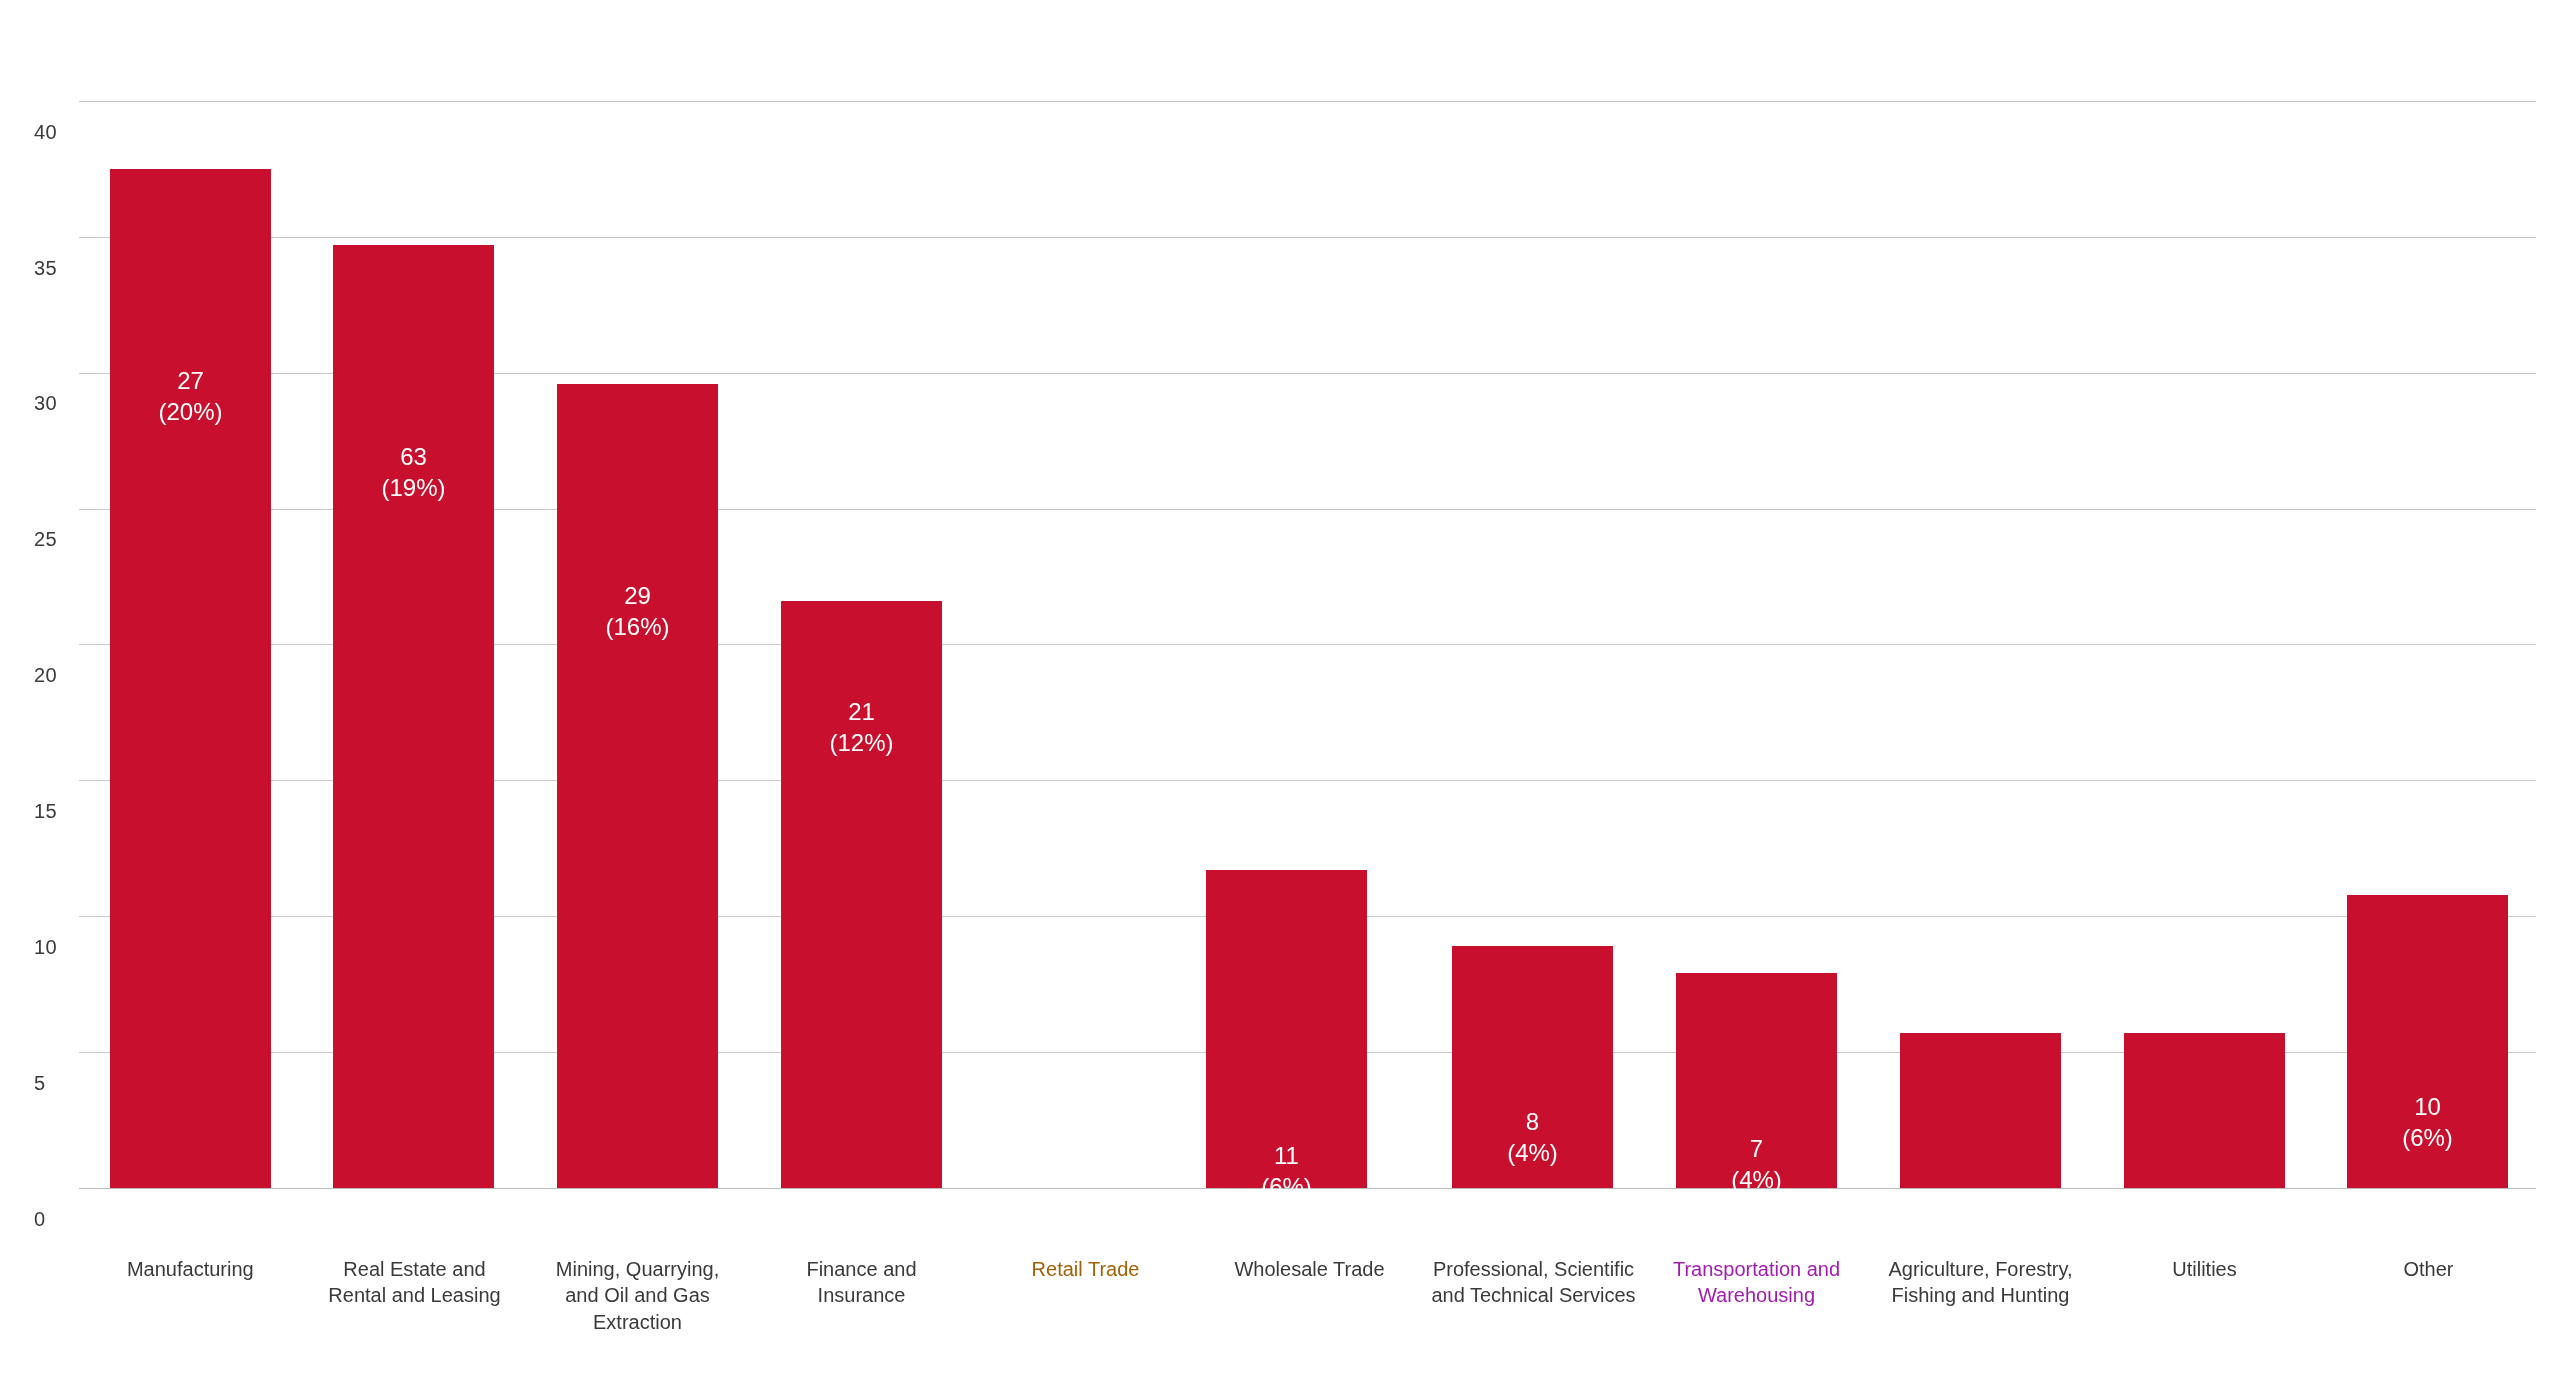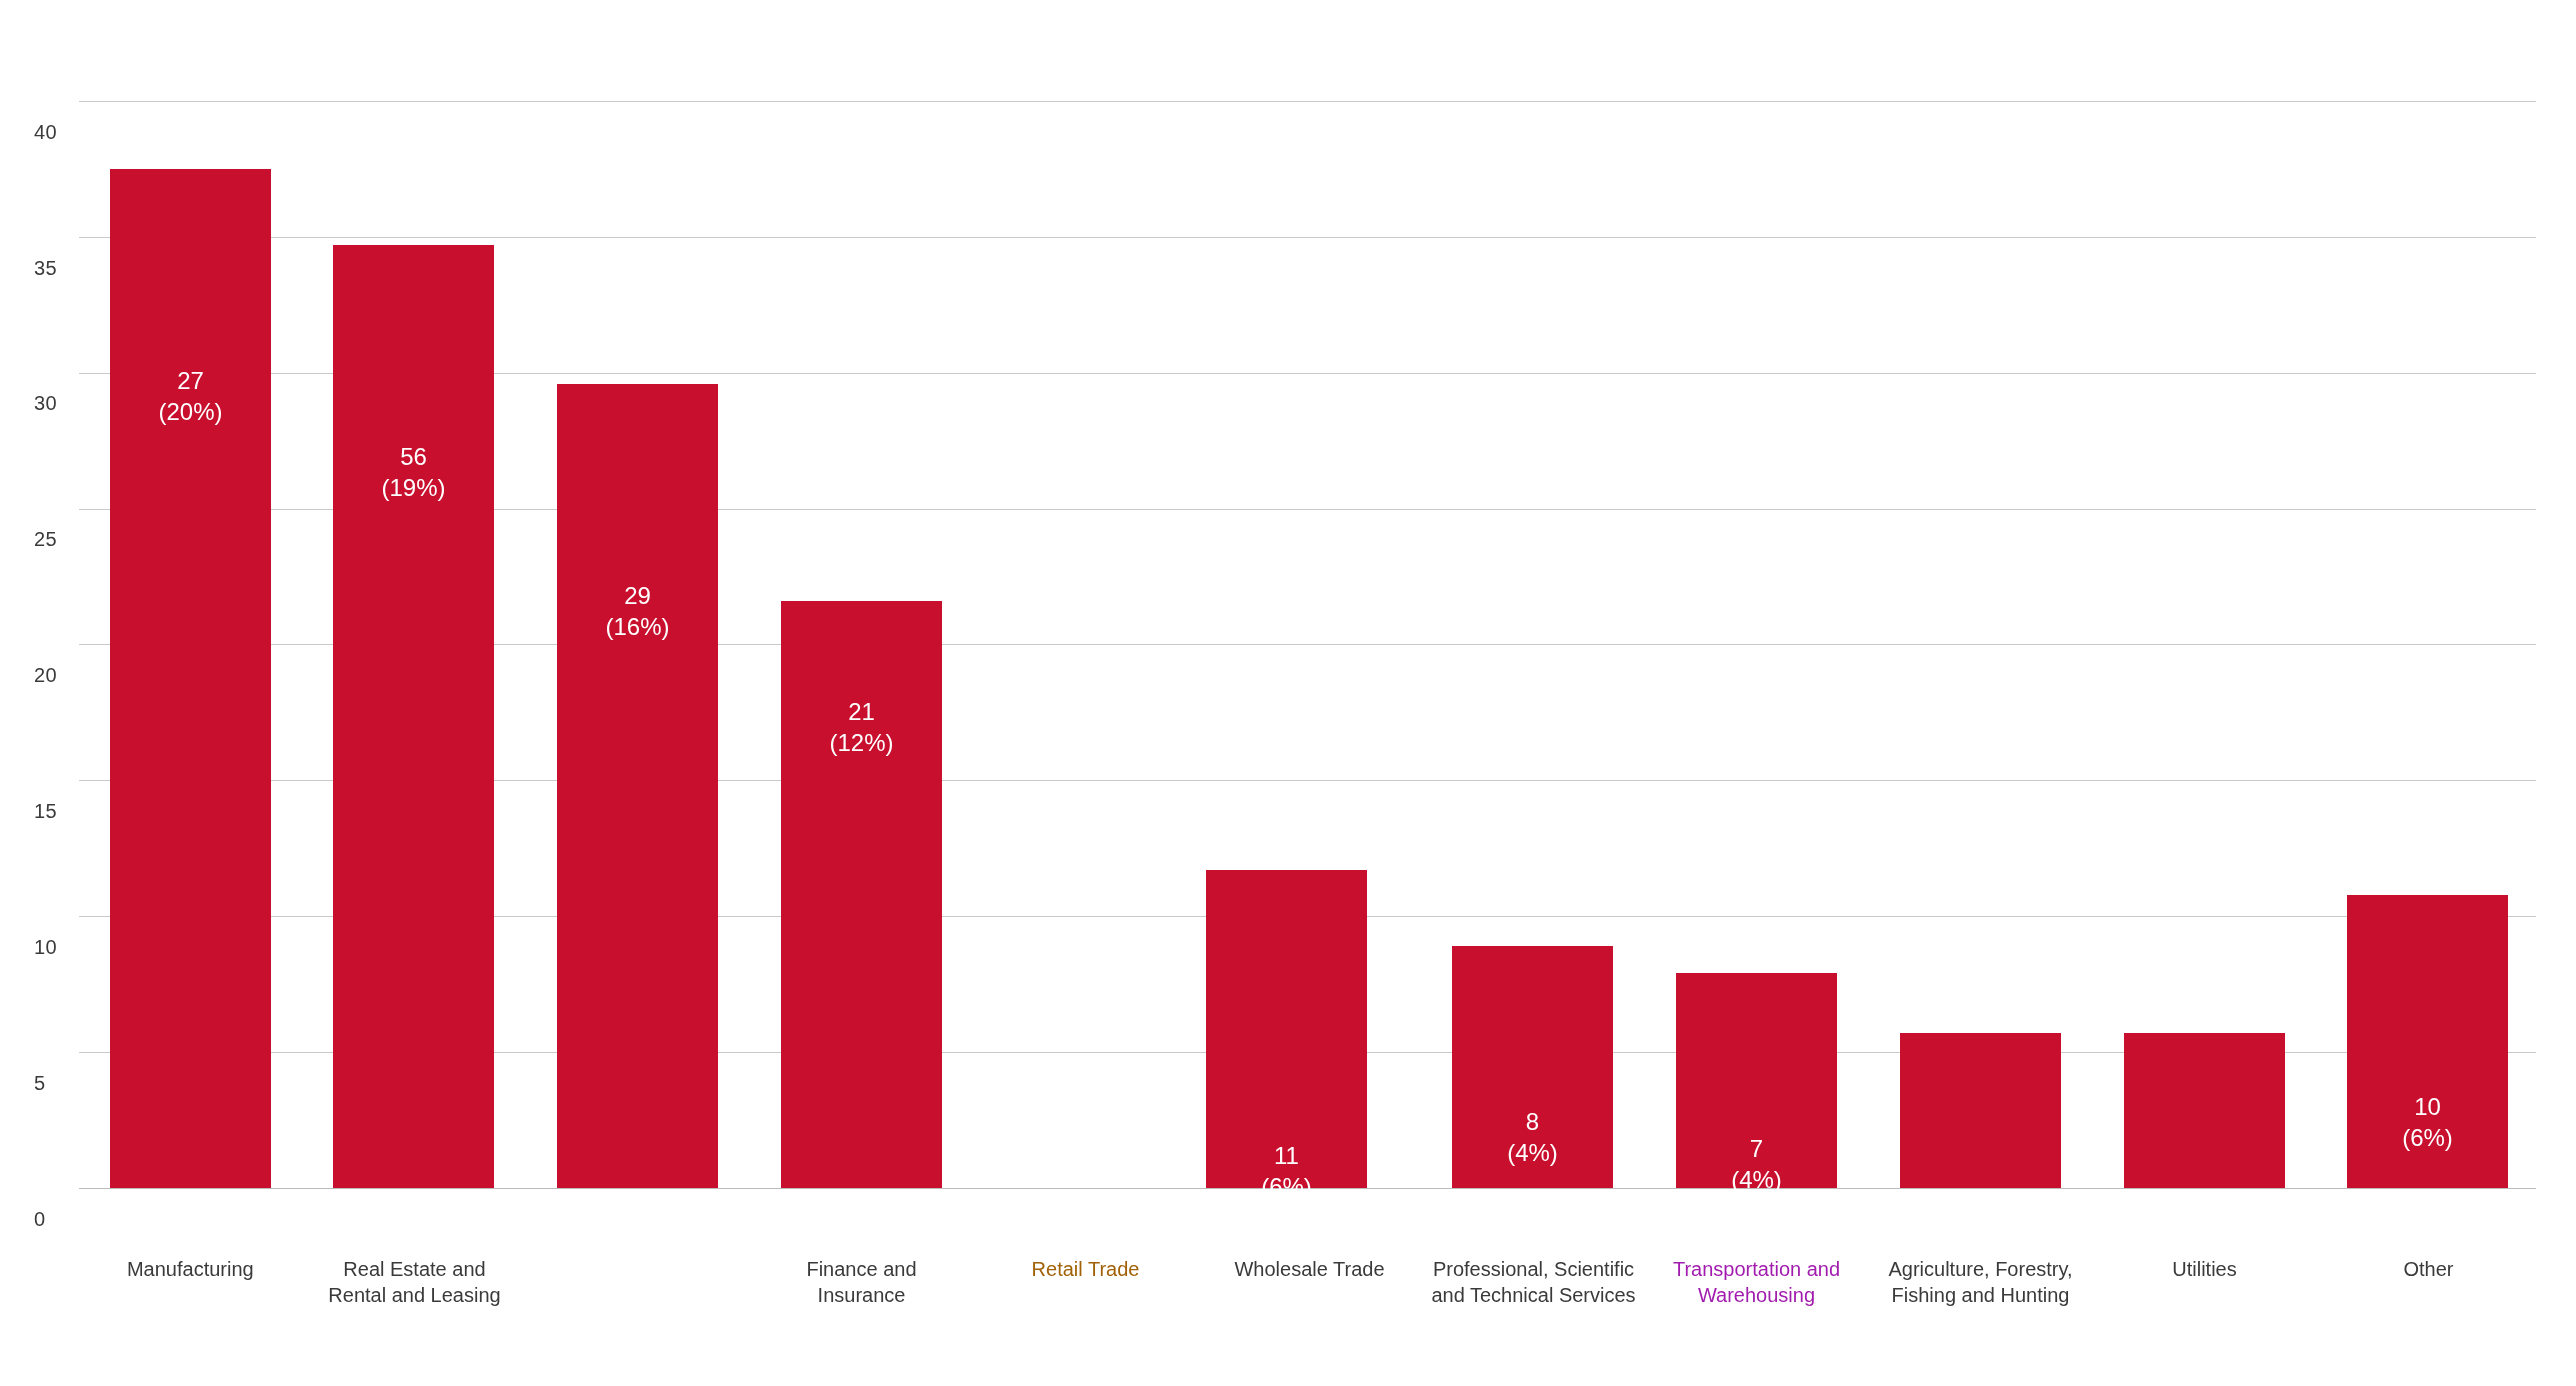--- a/index.html
+++ b/index.html
@@ -140,21 +140,21 @@
         <div class="bar-slot" style="left: 31px; height: 1019px;">
           <div class="bar-rect" style="height: 1019px; background: rgb(200, 16, 46);"></div>
           <div class="bar-value" style="top: 197px; color: rgb(255, 255, 255);">
             <span class="v-num">27</span>
             <span class="v-pct">(20%)</span>
           </div>
         </div>
         <div class="bar-slot" style="left: 254px; height: 943px;">
           <div class="bar-rect" style="height: 943px; background: rgb(200, 16, 46);"></div>
           <div class="bar-value" style="top: 197px; color: rgb(255, 255, 255);">
-            <span class="v-num">56</span>
+            <span class="v-num">63</span>
             <span class="v-pct">(19%)</span>
           </div>
         </div>
         <div class="bar-slot" style="left: 478px; height: 804px;">
           <div class="bar-rect" style="height: 804px; background: rgb(200, 16, 46);"></div>
           <div class="bar-value" style="top: 197px; color: rgb(255, 255, 255);">
             <span class="v-num">29</span>
             <span class="v-pct">(16%)</span>
           </div>
         </div>
@@ -207,20 +207,23 @@
             <span class="v-pct">(6%)</span>
           </div>
         </div>
       </div>
   </div>
 
   <div class="xlabels-layer" id="xlabels-layer">
       <div class="xlabel" style="left: 4.8px; color: rgb(58, 58, 58);">Manufacturing</div>
       <div class="xlabel" style="left: 229px; color: rgb(58, 58, 58);">Real Estate and
 Rental and Leasing</div>
+      <div class="xlabel" style="left: 452px; color: rgb(58, 58, 58);">Mining, Quarrying,
+and Oil and Gas
+Extraction</div>
       <div class="xlabel" style="left: 676px; color: rgb(58, 58, 58);">Finance and
 Insurance</div>
       <div class="xlabel" style="left: 900px; color: #a16207;">Retail Trade</div>
       <div class="xlabel" style="left: 1124px; color: rgb(58, 58, 58);">Wholesale Trade</div>
       <div class="xlabel" style="left: 1348px; color: rgb(58, 58, 58);">Professional, Scientific
 and Technical Services</div>
       <div class="xlabel" style="left: 1571px; color: #a21caf;">Transportation and
 Warehousing</div>
       <div class="xlabel" style="left: 1795px; color: rgb(58, 58, 58);">Agriculture, Forestry,
 Fishing and Hunting</div>

